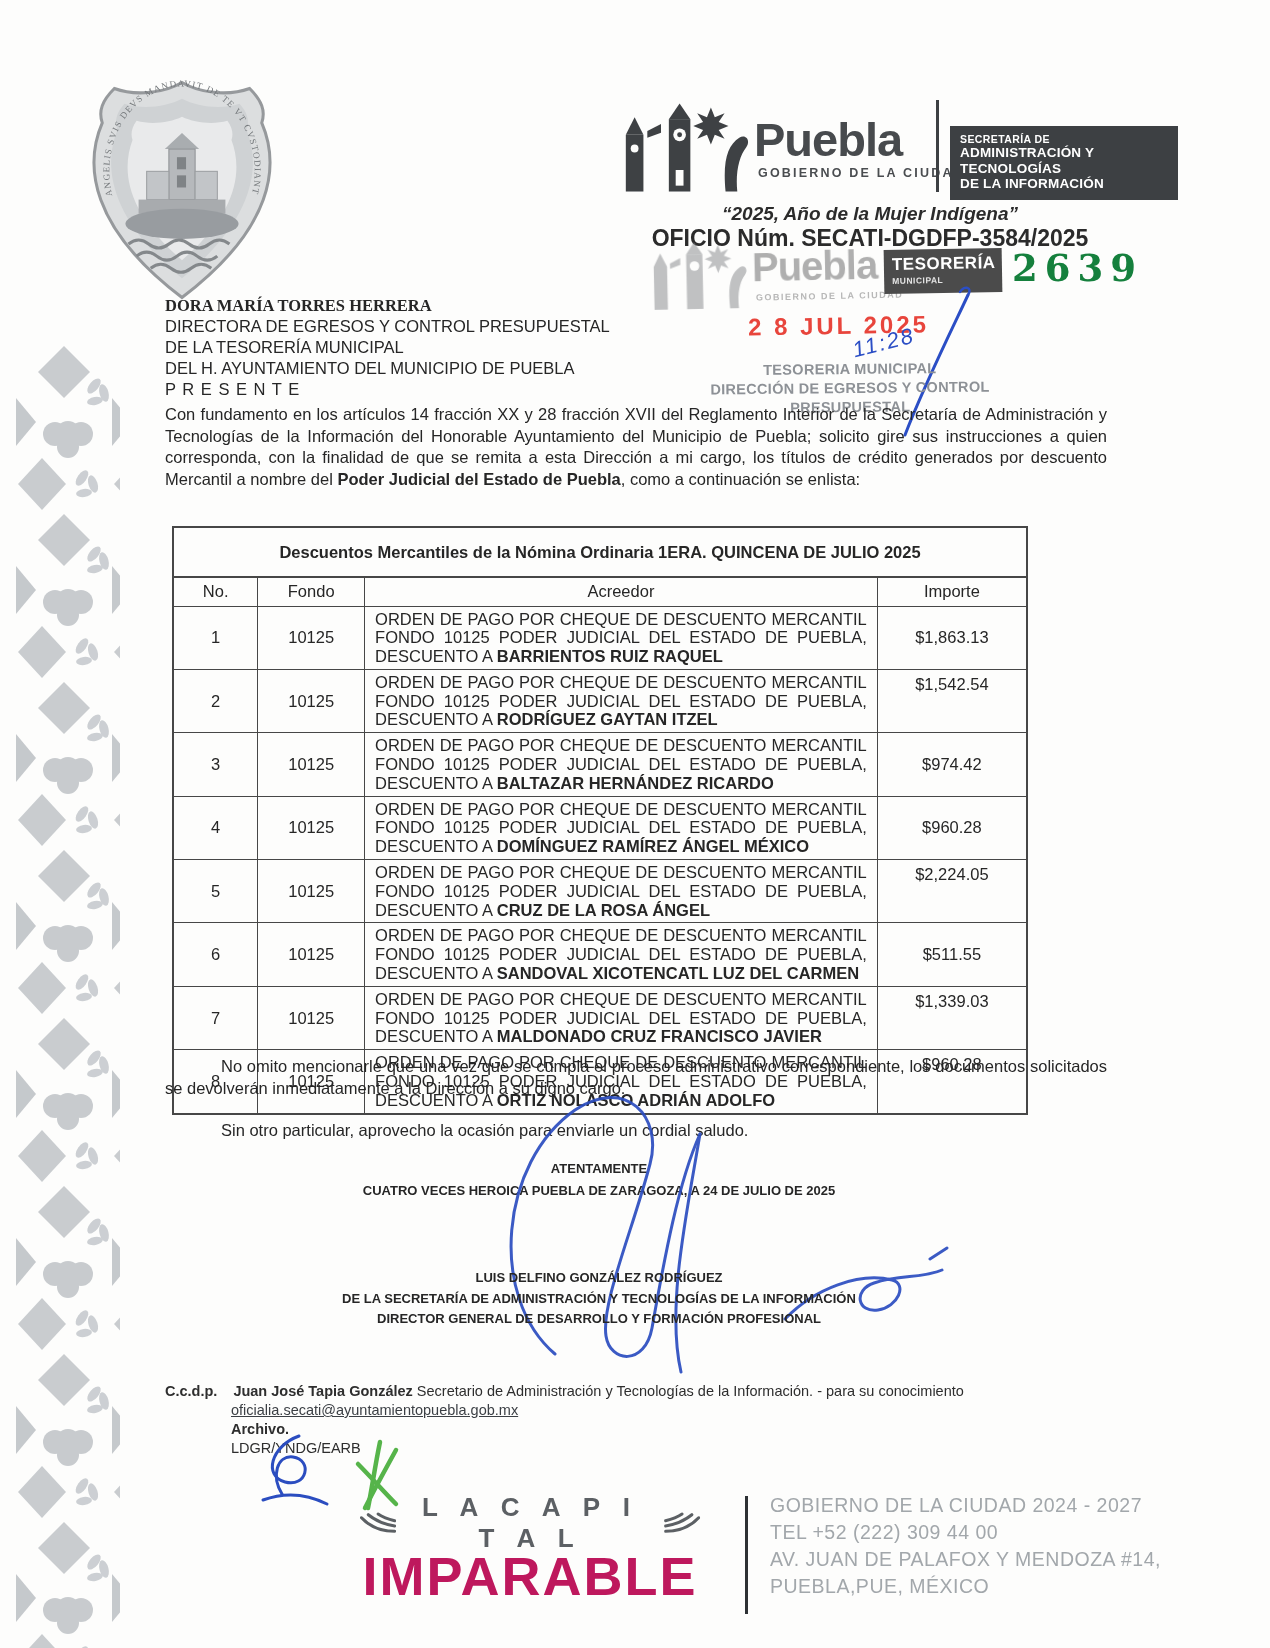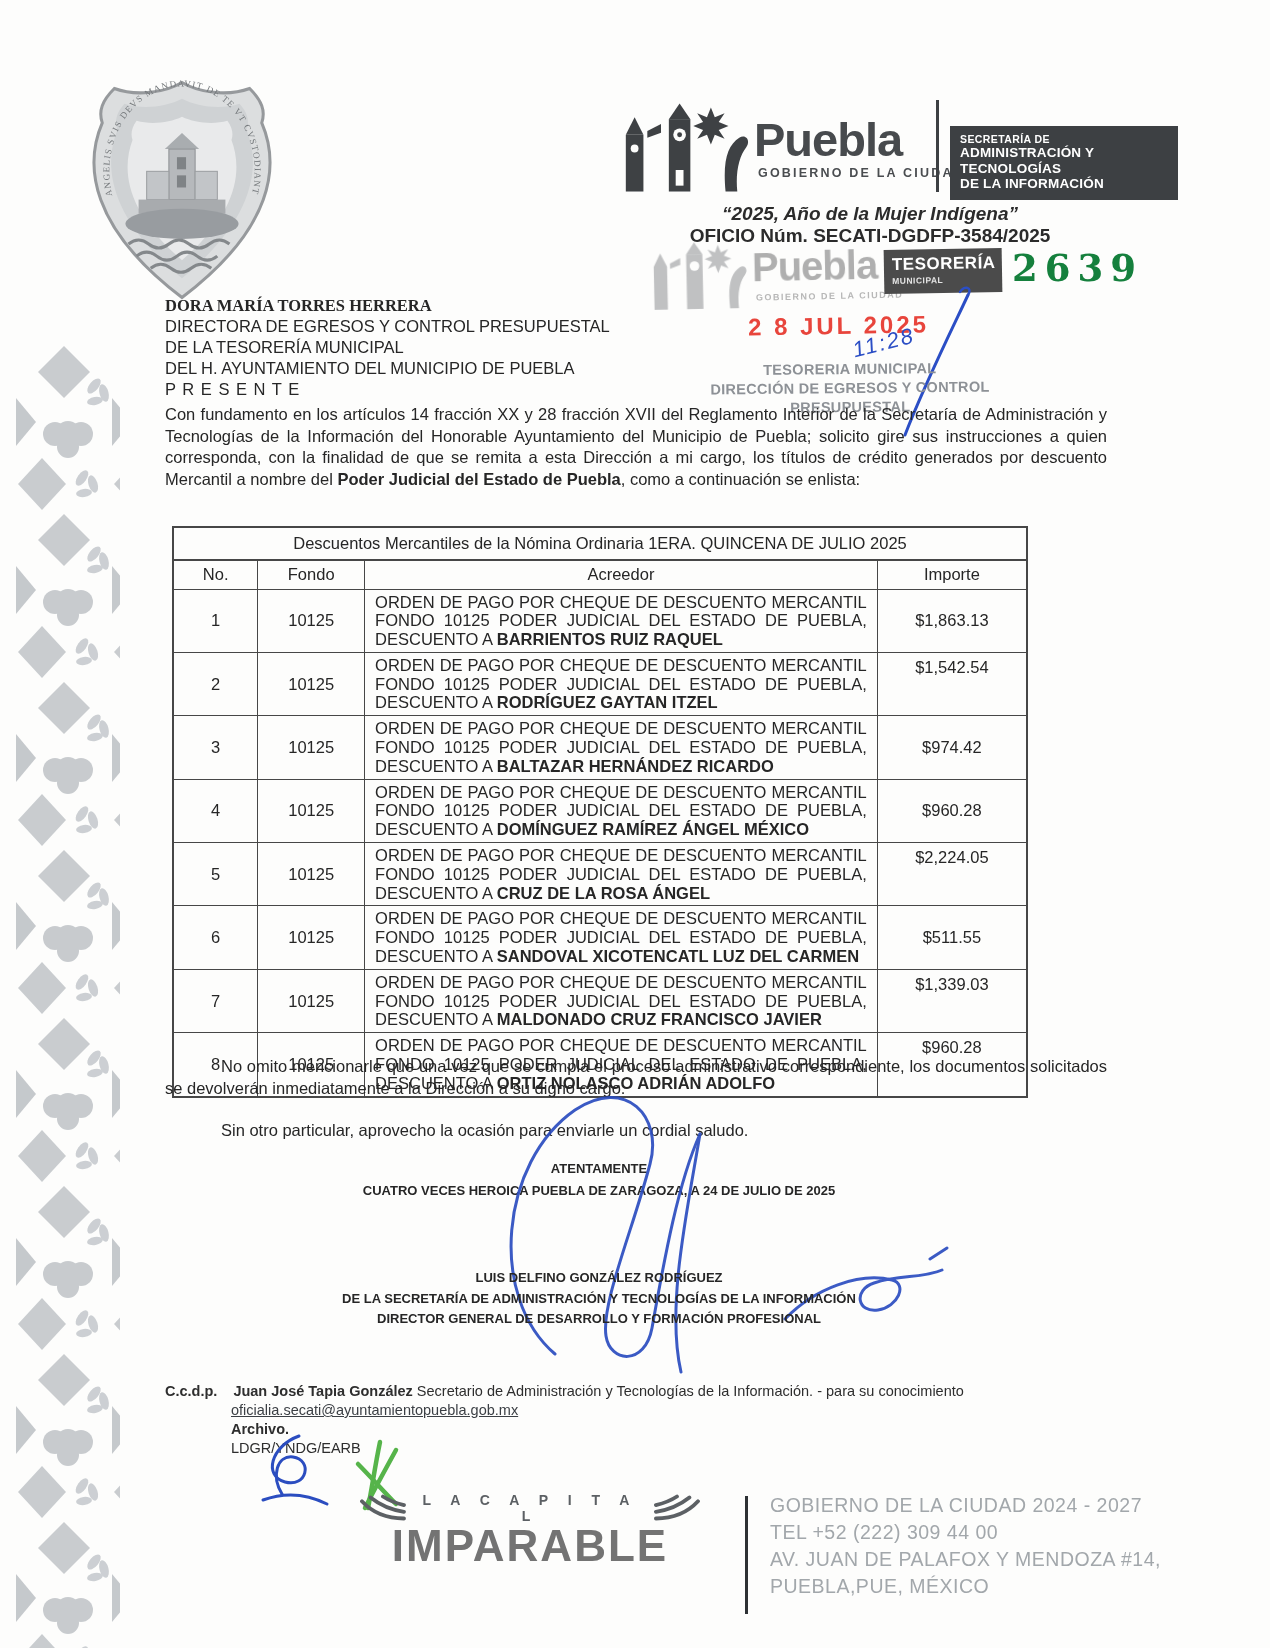--- a/index.html
+++ b/index.html
@@ -20,21 +20,21 @@
   .brand-row { position:absolute; left:618px; top:98px; width:600px; height:102px; }
   .brand-glyph { position:absolute; left:0; top:2px; width:132px; height:96px; }
   .brand-word { position:absolute; left:136px; top:14px; font-size:47px; font-weight:bold; color:#474a4d; letter-spacing:-1px; }
   .brand-tagline { position:absolute; left:140px; top:68px; font-size:12.5px; font-weight:bold; color:#4a4d50; letter-spacing:2.2px; }
   .brand-bar { position:absolute; left:318px; top:2px; width:3px; height:92px; background:#3d4043; }
   .secretariat-box { position:absolute; left:332px; top:28px; width:228px; padding:7px 10px 8px; background:#3d4043; color:#fff; }
   .secretariat-box .s1 { font-size:10.5px; font-weight:bold; letter-spacing:.4px; }
   .secretariat-box .s2, .secretariat-box .s3 { font-size:13.5px; font-weight:bold; letter-spacing:.2px; line-height:15.5px; }
 
   .motto { position:absolute; left:560px; top:203px; width:620px; text-align:center; font-size:19px; font-weight:bold; font-style:italic; color:#2b2b2b; }
-  .oficio { position:absolute; left:560px; top:225px; width:620px; text-align:center; font-size:19px; font-weight:bold; color:#2b2b2b; }
+  .oficio { position:absolute; left:560px; top:225px; width:620px; text-align:center; font-size:23px; font-weight:bold; color:#2b2b2b; }
 
   
   .ghost { transform:rotate(-1.2deg); }
   .ghost-glyph { position:absolute; left:648px; top:240px; width:100px; height:72px; opacity:.55; filter:blur(.4px); }
   .ghost-word { position:absolute; left:752px; top:244px; font-size:40px; font-weight:bold; color:#8f8f8f; letter-spacing:-1px; opacity:.7; filter:blur(.5px); }
   .ghost-tagline { position:absolute; left:756px; top:291px; font-size:9px; font-weight:bold; color:#a6a6a6; letter-spacing:1.5px; opacity:.8; }
   .tes-box { position:absolute; left:884px; top:249px; width:118px; height:44px; background:#4b4b4b; color:#fff; transform:rotate(-1deg); padding:5px 8px 0; }
   .tes-box .t1 { font-size:17px; font-weight:bold; letter-spacing:.5px; }
   .tes-box .t2 { font-size:8.5px; font-weight:bold; letter-spacing:.5px; opacity:.85; margin-top:1px; }
   .folio { position:absolute; left:1012px; top:246px; font-family:"DejaVu Serif", serif; font-size:37px; font-weight:bold; color:#15803d; letter-spacing:7px; }
@@ -51,21 +51,21 @@
   
   .para { position:absolute; left:165px; width:942px; font-size:16.5px; line-height:21.5px; text-align:justify; }
   .p1 { top:404px; }
   .p2 { top:1056px; text-indent:56px; }
   .p3 { top:1120px; text-indent:56px; text-align:left; }
 
   
   table.desc { position:absolute; left:172px; top:526px; width:856px; border-collapse:collapse; font-size:16.5px; color:#262626; }
   table.desc td, table.desc th { border:1.5px solid #474747; }
   table.desc { border:2px solid #474747; }
-  .t-title { font-weight:normal; text-align:center; height:33px; border-bottom:2.5px solid #474747 !important; }
+  .t-title { font-weight:bold; text-align:center; height:50px; border-bottom:2.5px solid #474747 !important; }
   .t-head td { text-align:center; height:29px; font-weight:normal; }
   .t-no, .t-fondo { text-align:center; vertical-align:middle; }
   .t-acr { padding:3px 10px; vertical-align:middle; }
   .acr-line { line-height:18.8px; text-align:justify; text-align-last:justify; }
   .acr-line.last { text-align:left; text-align-last:left; }
   .t-imp { text-align:center; vertical-align:middle; }
   .t-imp.v-top { vertical-align:top; padding-top:5px; }
 
   
   .center-block { position:absolute; left:164px; width:870px; text-align:center; font-size:13px; }
@@ -81,22 +81,22 @@
   .ccdp-name { font-weight:bold; }
   .ccdp-email { color:#3b3f44; text-decoration:underline; display:inline-block; margin-left:66px; }
   .ccdp-archivo { font-weight:bold; margin-left:66px; }
   .ccdp-initials { margin-left:66px; }
   .sig-initial-blue { position:absolute; left:255px; top:1428px; width:78px; height:86px; }
   .sig-initial-green { position:absolute; left:352px; top:1438px; width:56px; height:76px; }
 
   
   .campaign { position:absolute; left:360px; top:1492px; width:340px; text-align:center; color:#5c6064; }
   .cap-row { display:flex; align-items:center; justify-content:center; gap:8px; }
-  .cap-word { font-size:14px; font-weight:bold; letter-spacing:8px; }
-  .imp-word { font-size:44px; font-weight:900; letter-spacing:2px; line-height:44px; color:#737373;text-align:center; }
+  .cap-word { font-size:26px; font-weight:bold; letter-spacing:8px; }
+  .imp-word { font-size:54px; font-weight:900; letter-spacing:2px; line-height:44px; color:#be185d;text-align:center; }
   .wing { width:48px; height:30px; }
   .wing.right { transform:scaleX(-1); }
 
   .divider-v { position:absolute; left:745px; top:1496px; width:3px; height:118px; background:#2e3134; }
   .gov-info { position:absolute; left:770px; top:1492px; font-size:19.5px; line-height:27px; color:#a2a7ab; letter-spacing:.5px; }
 </style>
 </head>
 <body>
 
 <div class="page">

